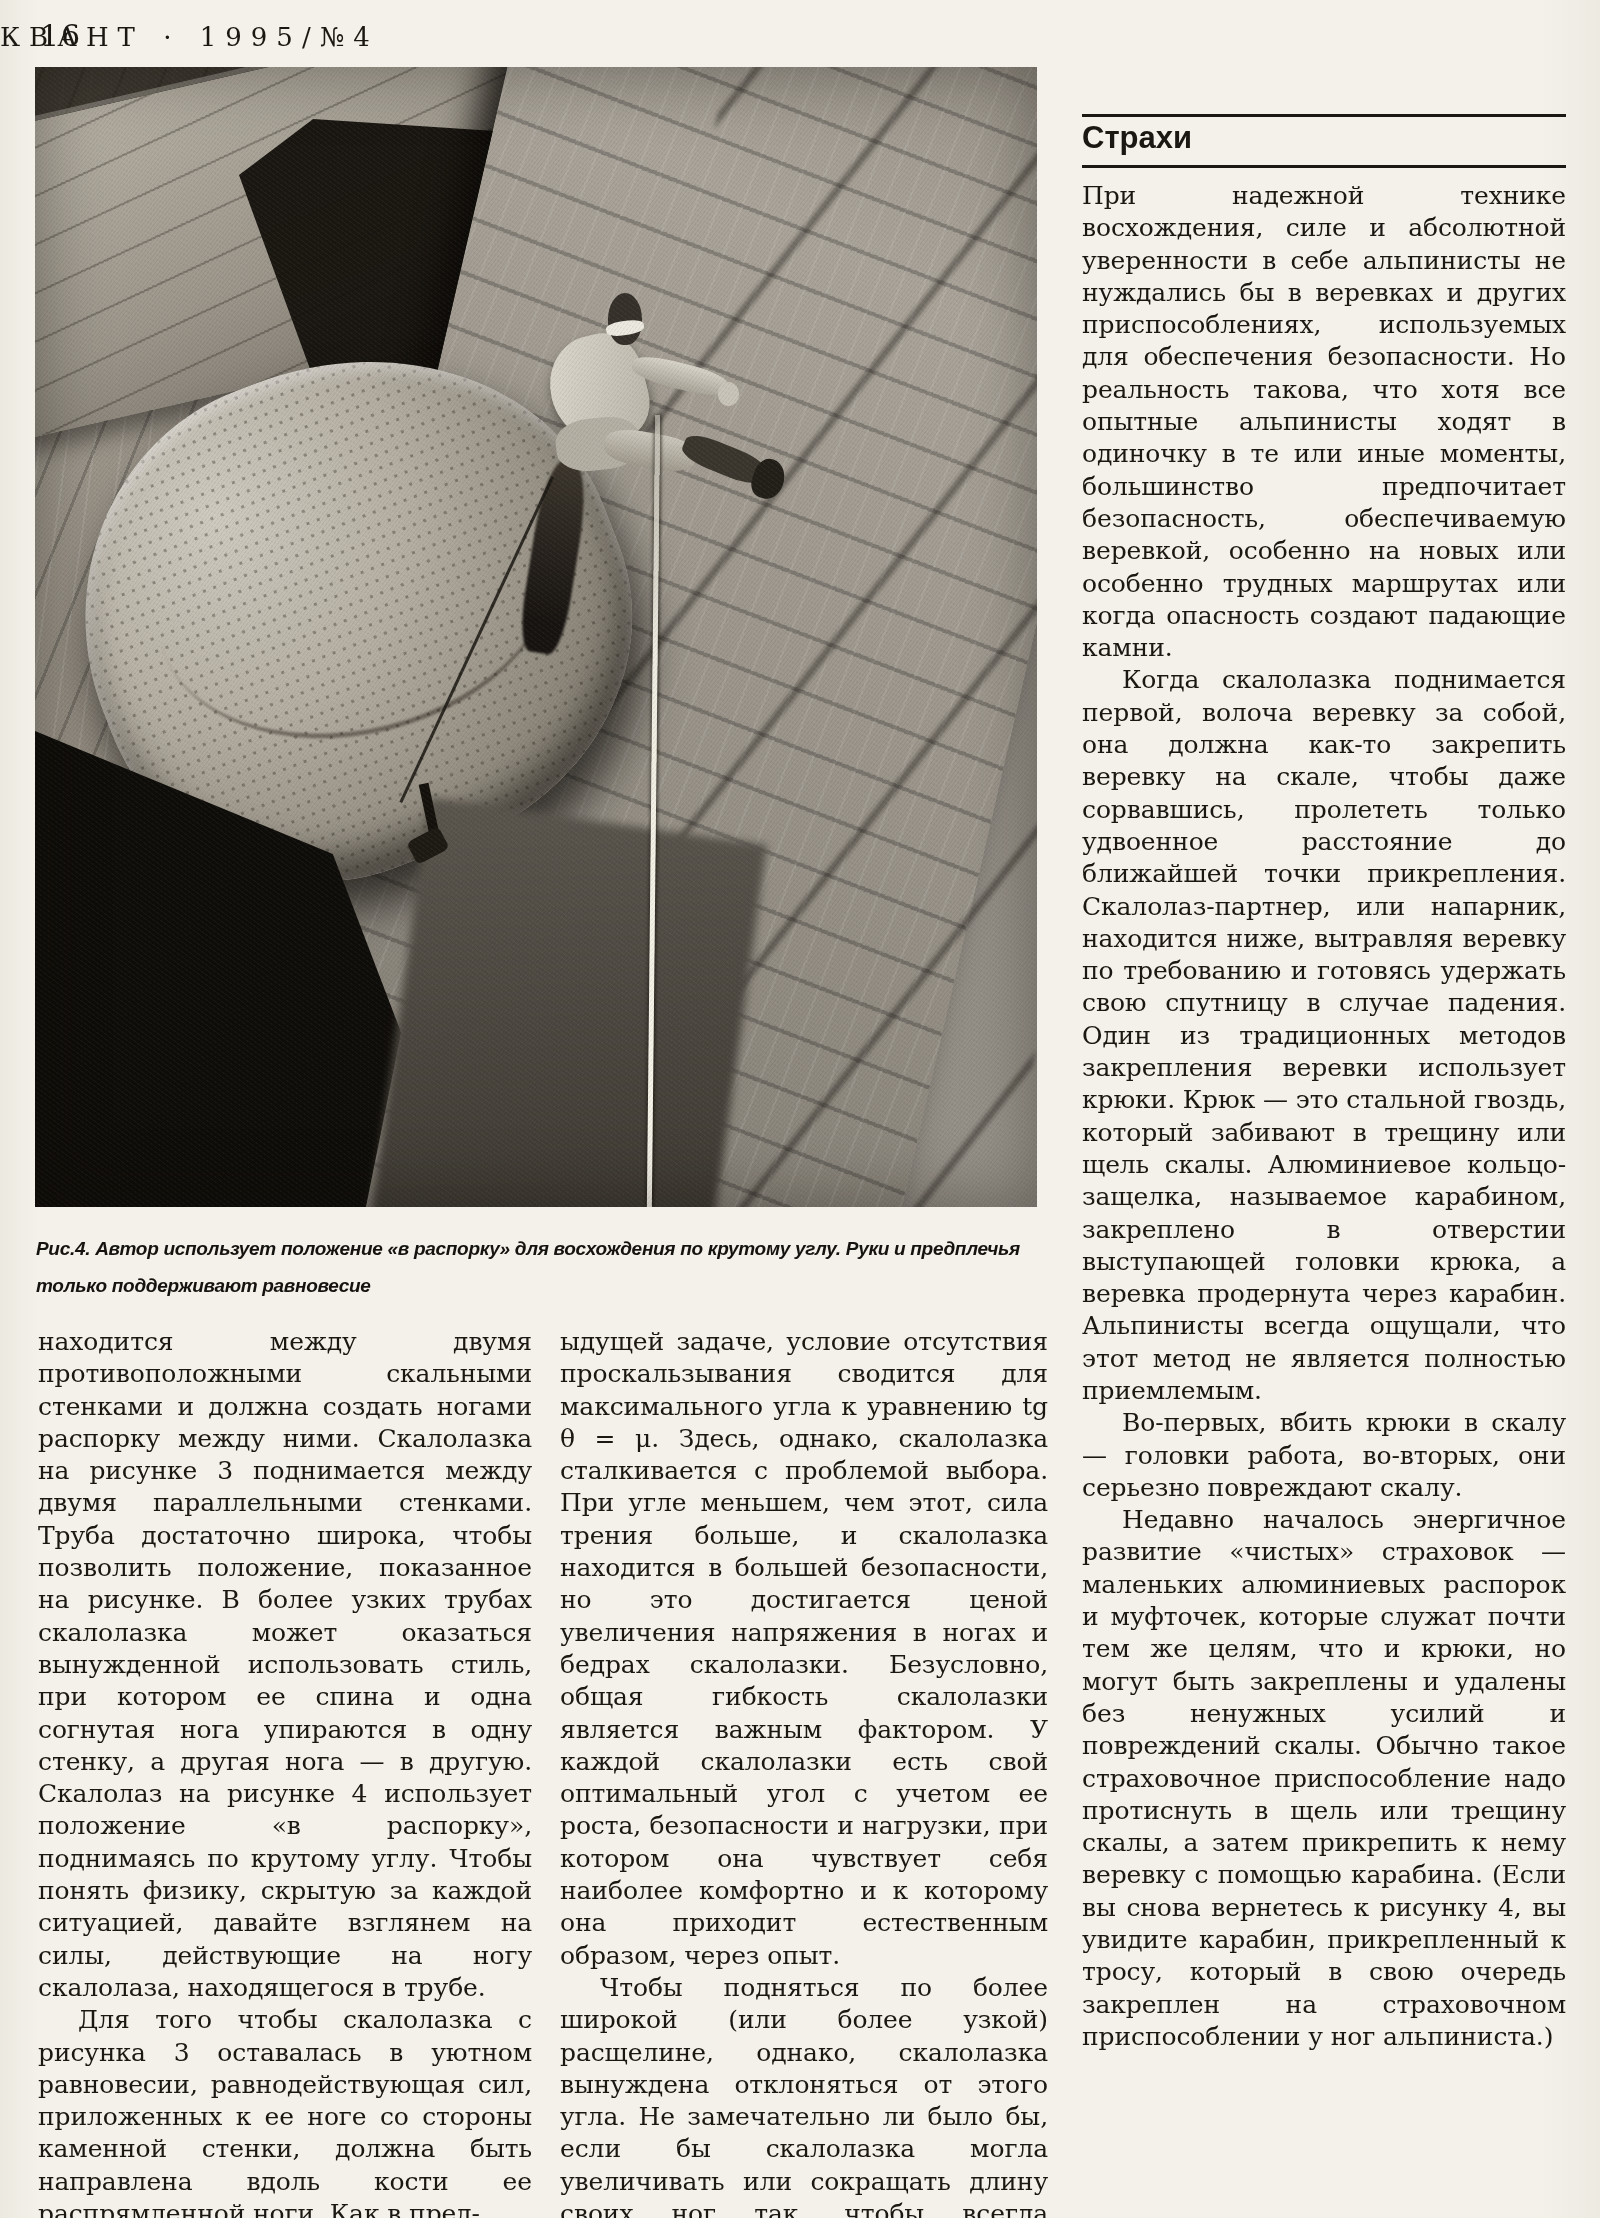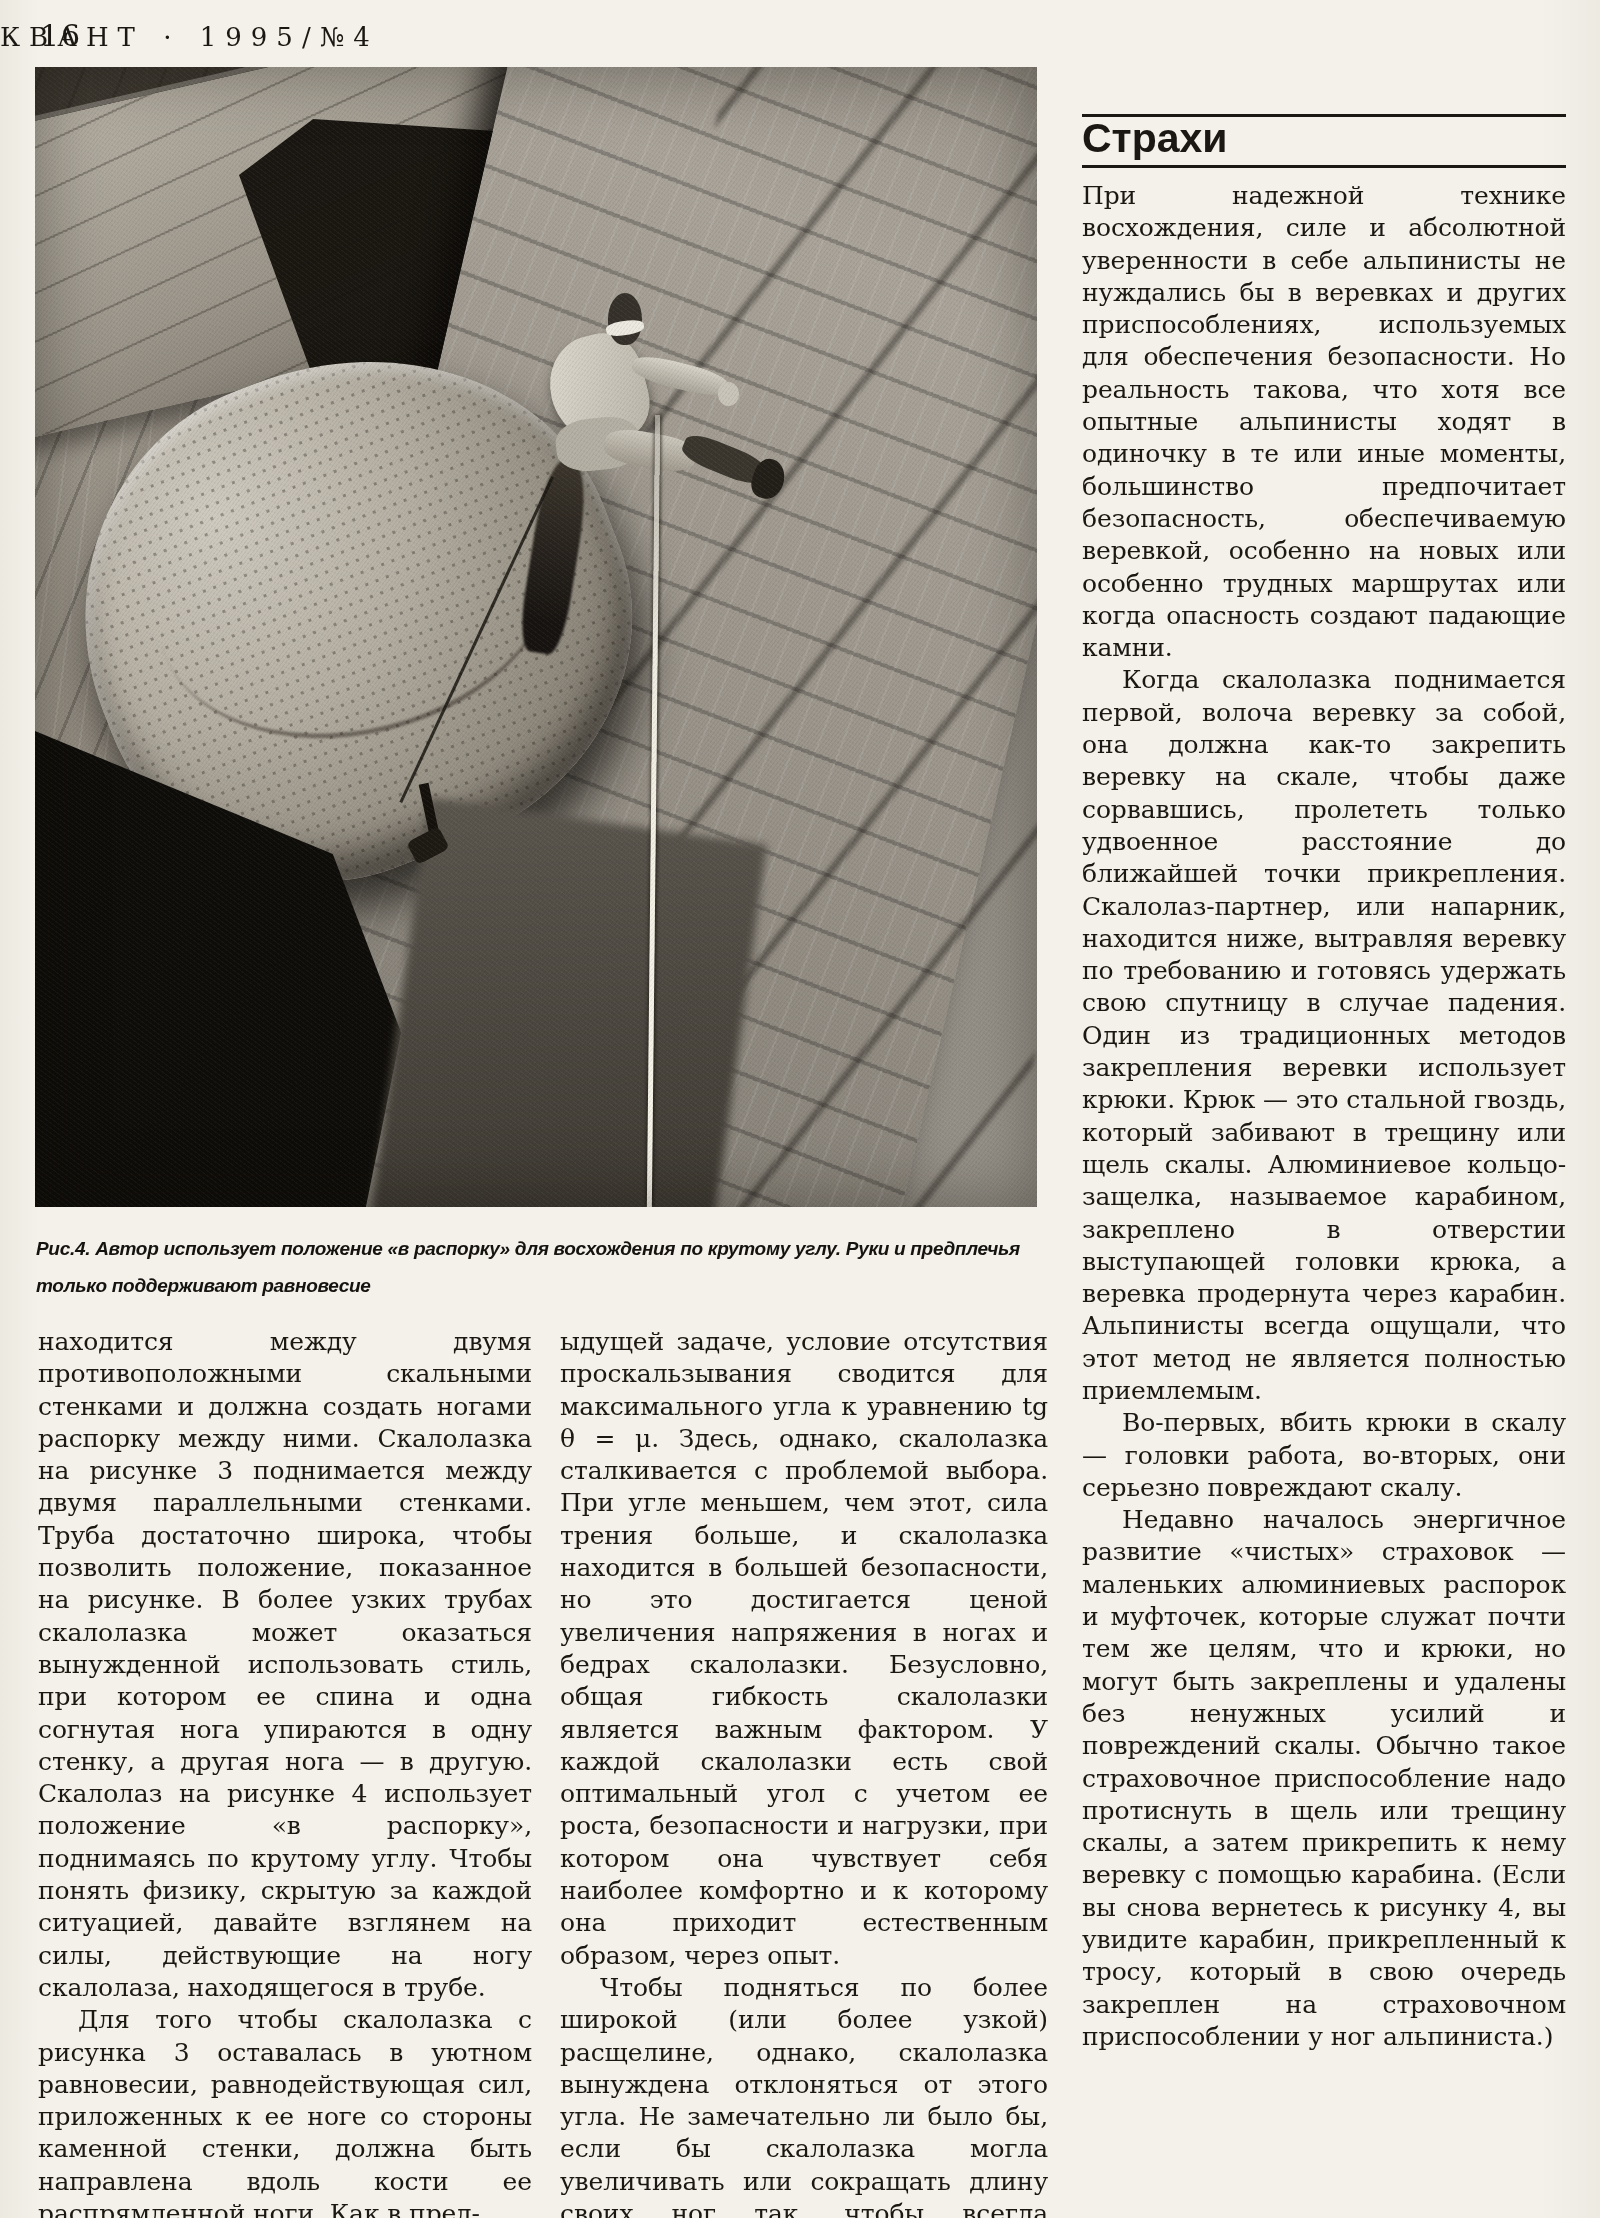--- a/index.html
+++ b/index.html
@@ -81,21 +81,21 @@
     font-size:19px;line-height:37px;letter-spacing:-.3px;color:#15130f;}
   
   .col{position:absolute;text-align:justify;font-size:25px;line-height:32.3px;letter-spacing:-.1px;color:#1b1813;}
   .col p{margin:0;padding:0;}
   .col p.ind{text-indent:40px;}
   #col-left{left:38px;top:1326px;width:494px;height:822px;}
   #col-mid{left:560px;top:1326px;width:488px;height:822px;}
   #col-right{left:1082px;top:72px;width:484px;height:2074px;}
   .sechead{margin:42px 0 12px;padding:4px 0 10px;border-top:3px solid #1b1813;border-bottom:3px solid #1b1813;
     font-family:"Liberation Sans",sans-serif;font-weight:bold;font-style:normal;
-    font-size:41px;line-height:34px;letter-spacing:0;text-align:left;}
+    font-size:31px;line-height:34px;letter-spacing:0;text-align:left;}
 </style>
 </head>
 <body>
 
 <div class="page">
 
   <div class="pagenum">16</div>
   <div class="journal">КВАНТ · 1995/№4</div>
 
   <figure class="photo">

